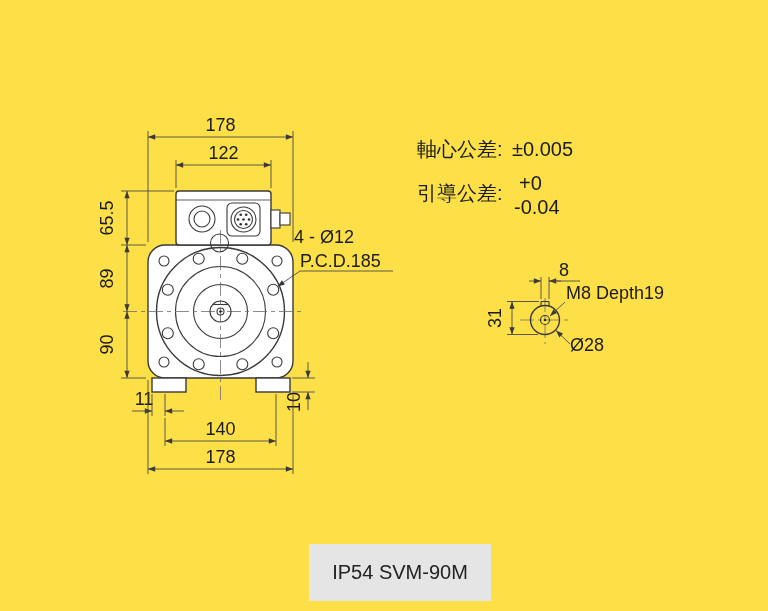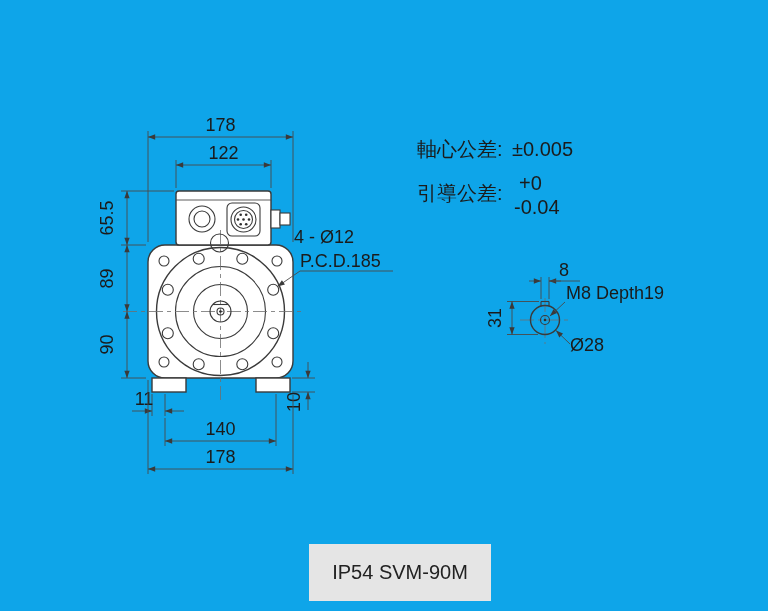--- a/index.html
+++ b/index.html
@@ -1,17 +1,17 @@
 <!DOCTYPE html>
 <html><head>
 <meta charset="utf-8">
 <style>
   html,body { margin:0; padding:0; background:#ffffff; }
   #stage {
-    position:relative; width:768px; height:611px; background:#0ea5e9;
+    position:relative; width:768px; height:611px; background:#fde047;
     font-family:"Liberation Sans", sans-serif; overflow:hidden;
   }
   svg { display:block; }
   .obj  { stroke:#3a3a3a; stroke-width:1.4; fill:none; }
   .obj2 { stroke:#3a3a3a; stroke-width:1.1; fill:none; }
   .thin { stroke:#4a4a4a; stroke-width:0.9; fill:none; }
   .cl   { stroke:#6f6f6f; stroke-width:0.8; fill:none; stroke-dasharray:14 4 4 4; }
   .wfill{ fill:#ffffff; }
   .dimtxt { font-family:"Liberation Sans", sans-serif; font-size:18px; fill:#1b1b1b; }
   .cjktxt { font-family:"Liberation Sans", sans-serif; font-size:20px; fill:#1b1b1b; }

